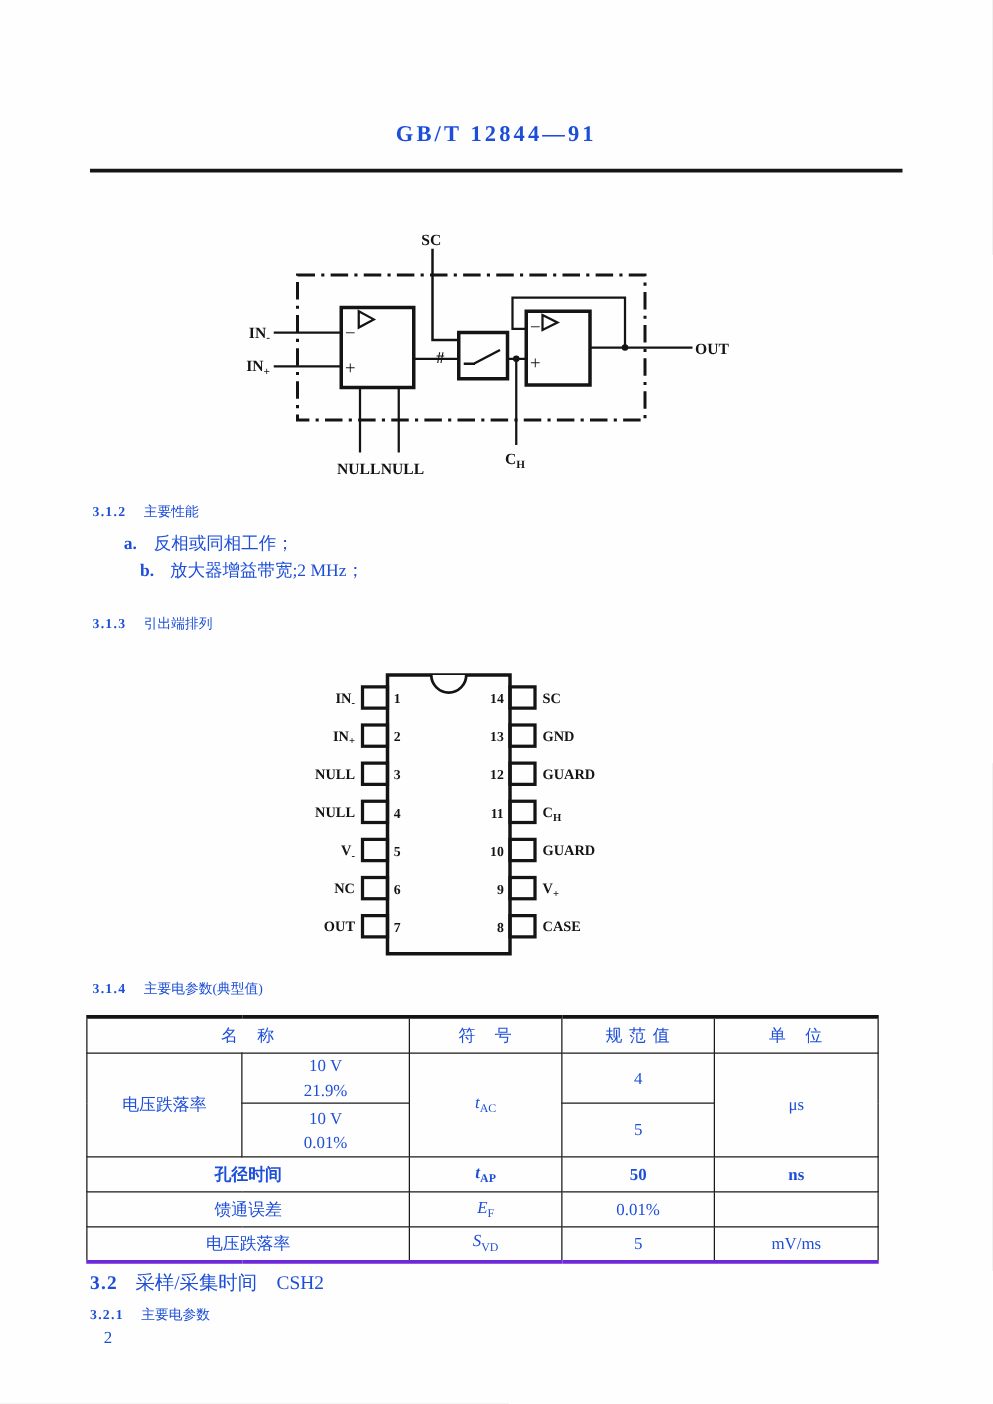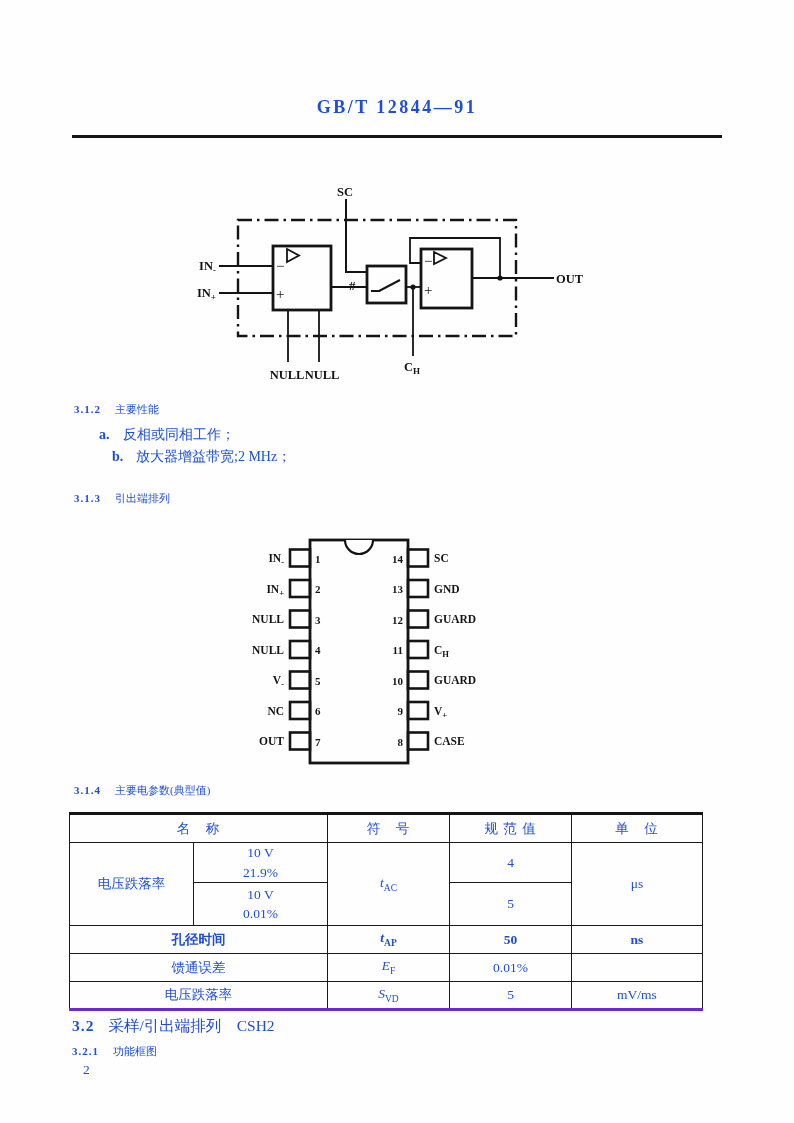--- a/index.html
+++ b/index.html
@@ -210,21 +210,21 @@
     <tr class="r-last" style="height:28px;">
       <td colspan="2">电压跌落率</td>
       <td><i>S</i><sub>VD</sub></td>
       <td>5</td>
       <td>mV/ms</td>
     </tr>
   </tbody>
     </table>
 
   <div class="abs sec-heading" style="left:72px;top:1016px;font-size:15.5px;">
-    <span class="num">3.2</span><span>采样/引出端排列　CSH2</span>
+    <span class="num">3.2</span><span>采样/采集时间　CSH2</span>
   </div>
   <div class="abs sec-heading" style="left:72px;top:1044px;">
-    <span class="num">3.2.1</span><span>功能框图</span>
+    <span class="num">3.2.1</span><span>主要电参数</span>
   </div>
 
   <div class="abs page-num" style="left:83px;top:1062px;">2</div>
 
 </div>
 
 </body></html>

